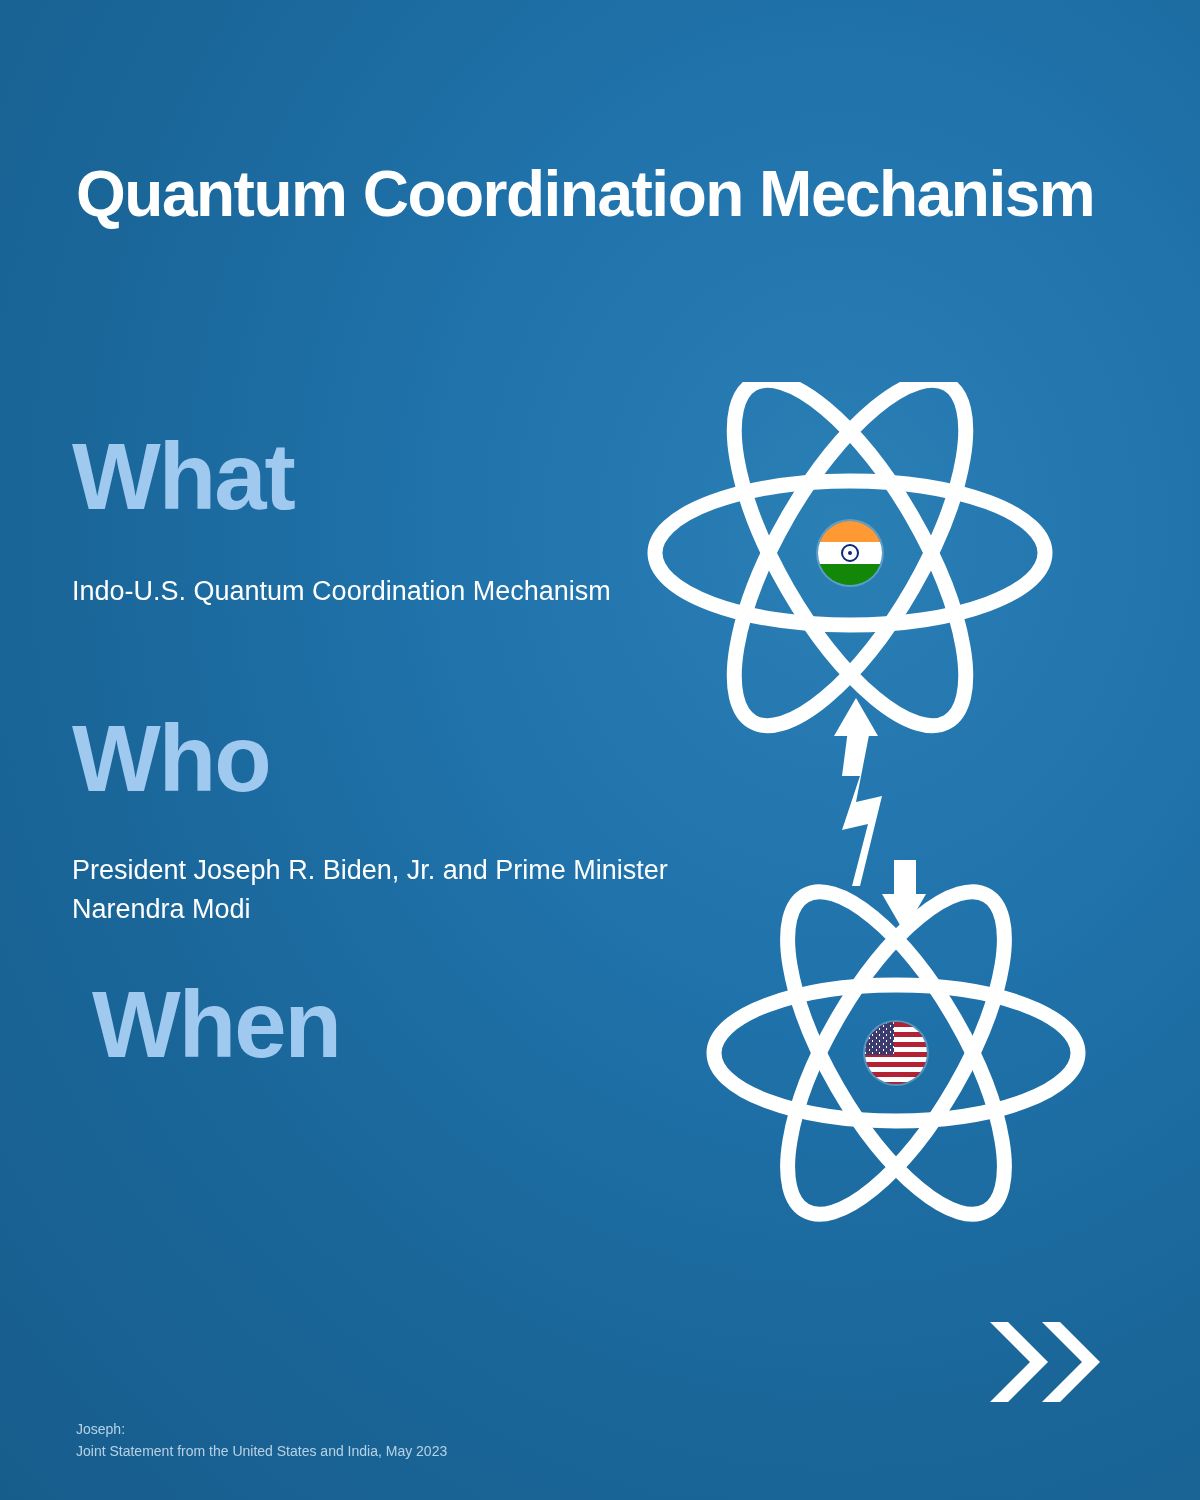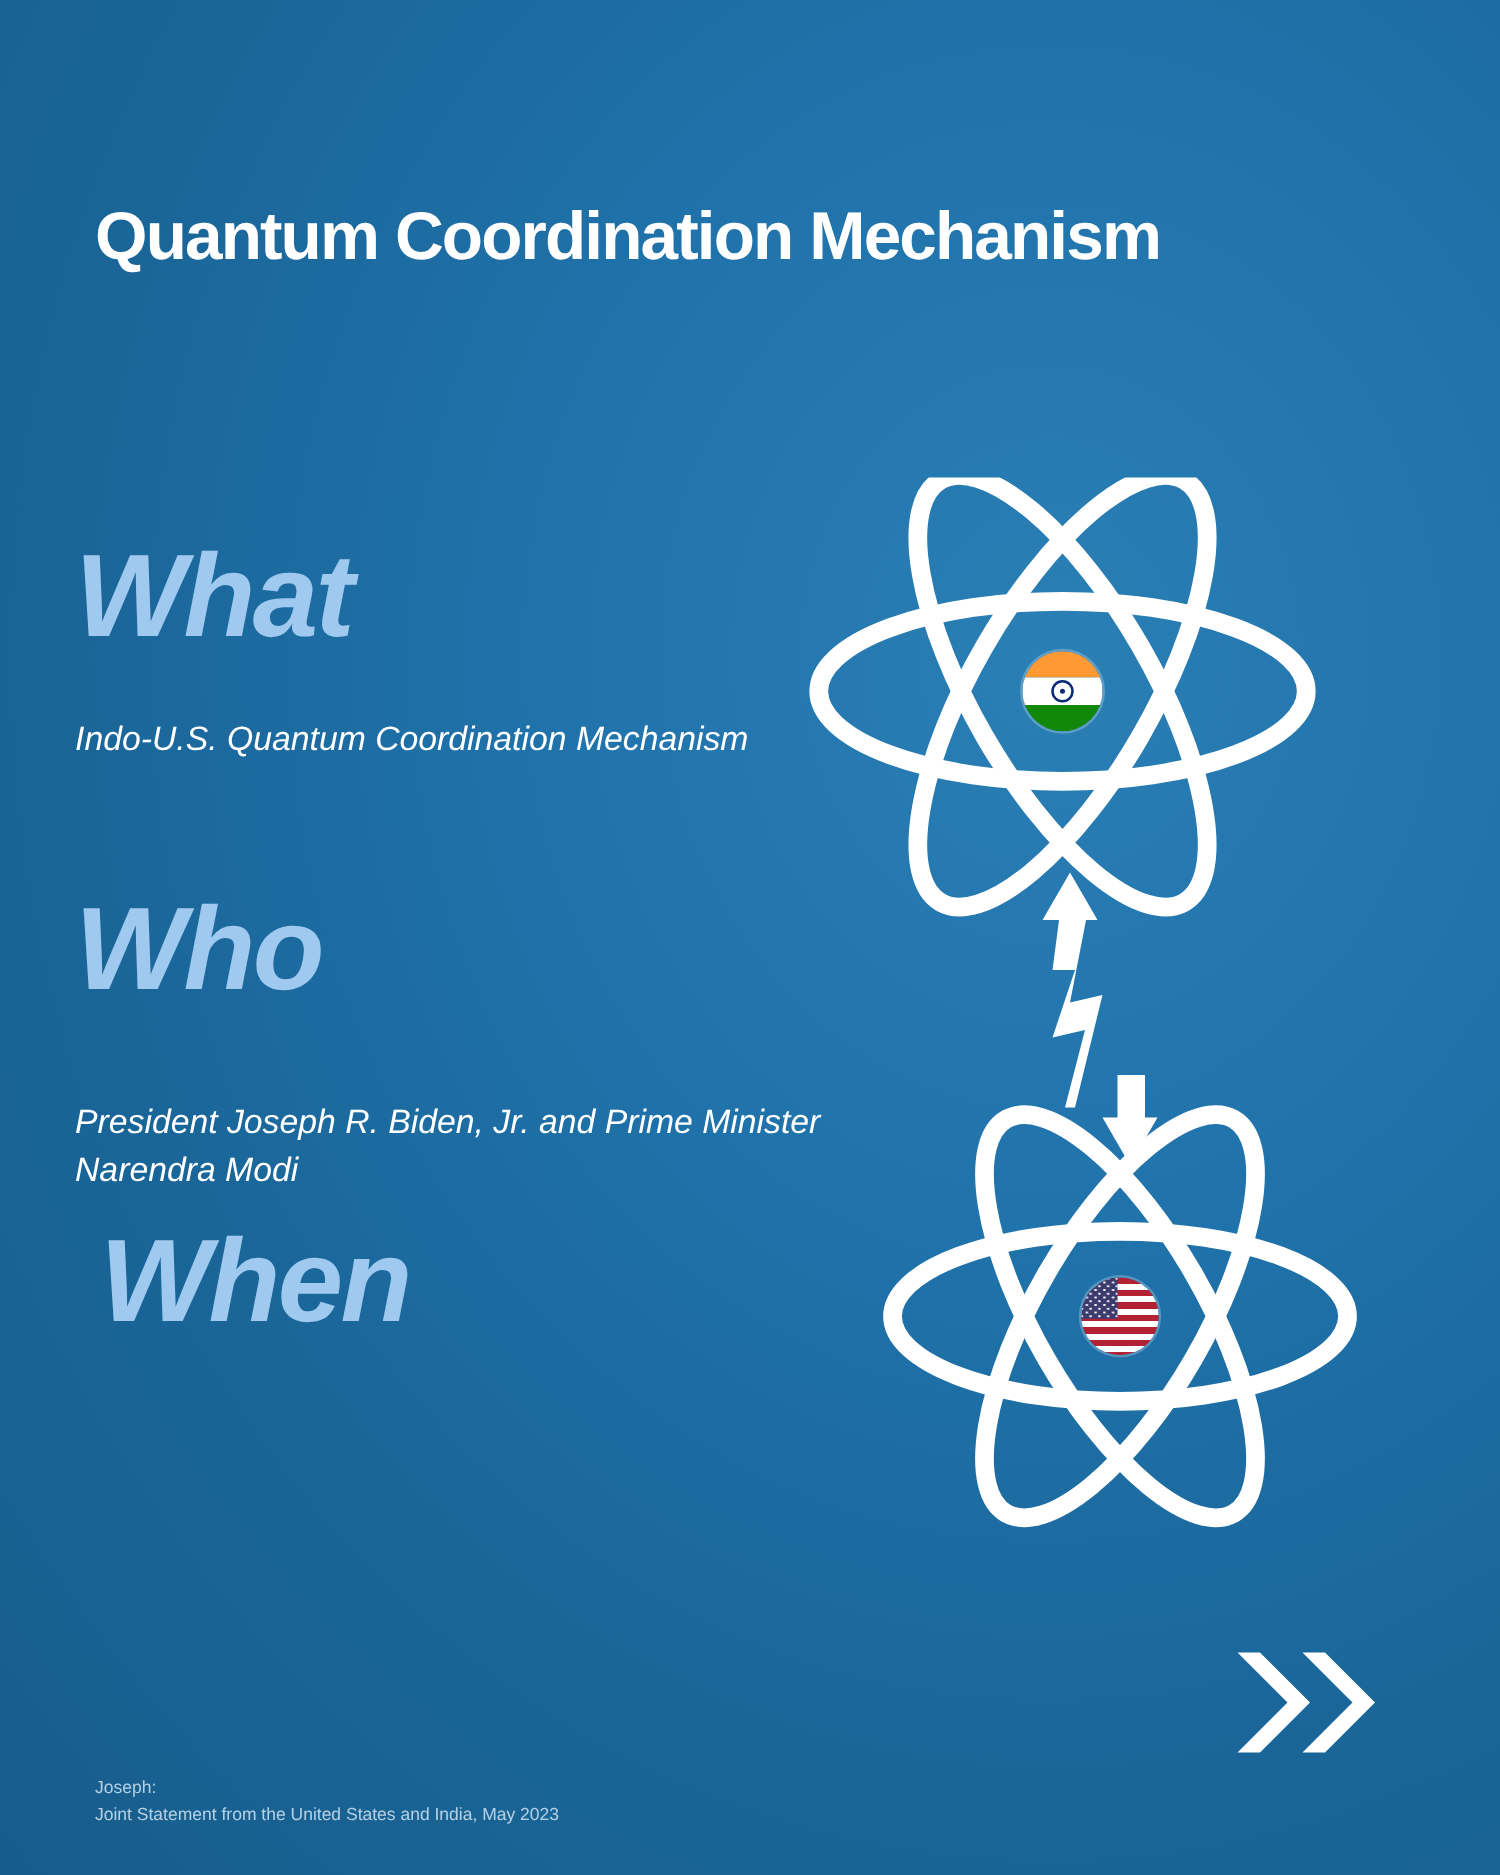--- a/index.html
+++ b/index.html
@@ -18,47 +18,47 @@
     position: absolute;
     inset: 0;
   }
 
   
   .title {
     position: absolute;
     left: 76px;
     top: 160px;
     width: 1060px;
-    font-size: 54px;
+    font-size: 64px;
     line-height: 1.08;
     font-weight: 700;
     letter-spacing: -1.5px;
     color: #ffffff;
   }
 
-  .block { position: absolute; left: 60px; width: 600px; font-style: italic; }
+  .block { position: absolute; left: 72px; width: 600px; }
 
   .kicker {
     font-size: 94px;
     font-weight: 700;
     line-height: 1;
     letter-spacing: -2px;
     color: #9fc9ef;
   }
   .body-text {
     font-size: 27px;
     line-height: 1.45;
     color: #ffffff;
     font-weight: 400;
   }
   .block-what { top: 430px; }
   .block-what .body-text { margin-top: 48px; }
 
   .block-who { top: 712px; }
-  .block-who .body-text { margin-top: 72px; }
+  .block-who .body-text { margin-top: 45px; }
 
   .block-when { top: 978px; width: 620px; margin-left: 20px; }
   .block-when .body-text { margin-top: 48px; }
   .body-text b { font-weight: 700; }
 
   
   .sources {
     position: absolute;
     left: 76px;
     top: 1418px;

